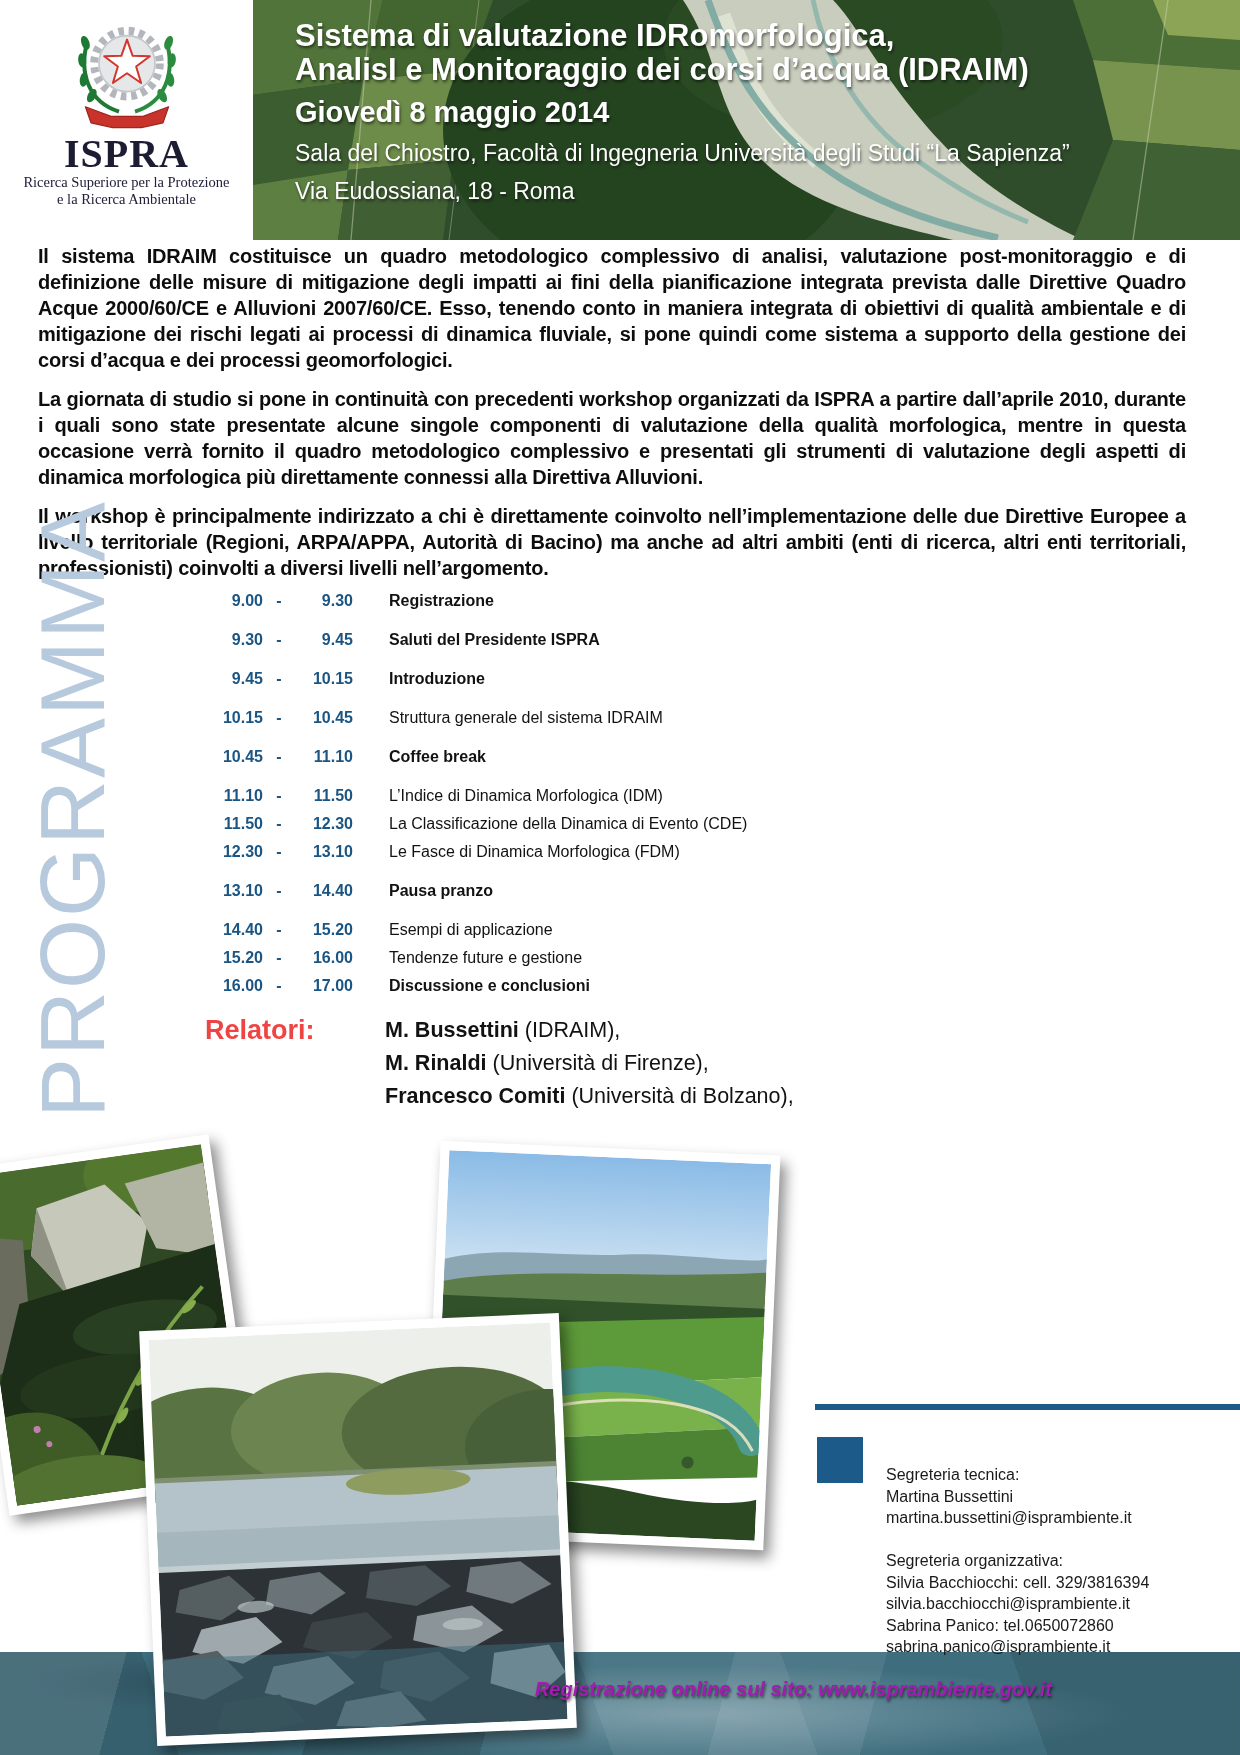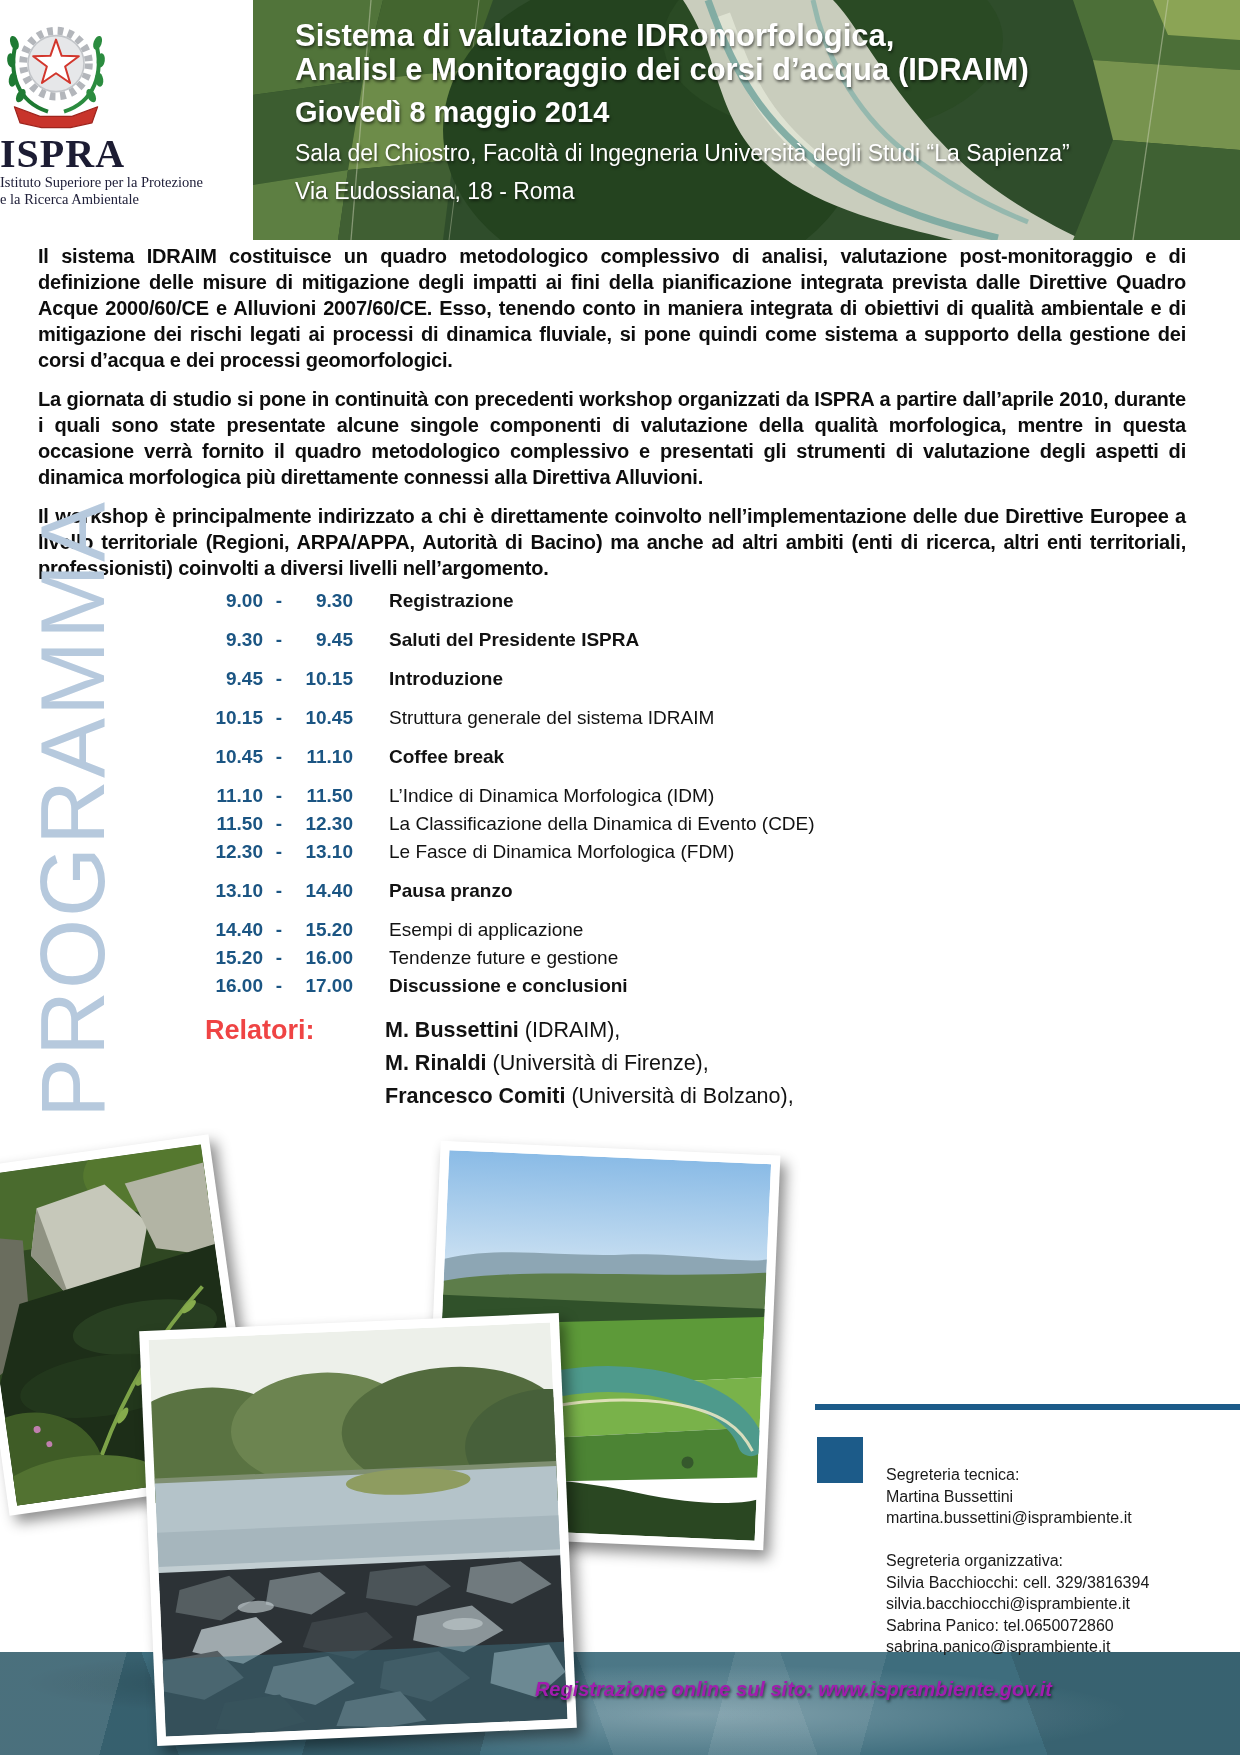--- a/index.html
+++ b/index.html
@@ -1,20 +1,20 @@
 <!DOCTYPE html>
 <html><head>
 <meta charset="utf-8">
 <style>
   html,body{margin:0;padding:0;background:#888;}
   .page{position:relative;width:1240px;height:1755px;background:#ffffff;overflow:hidden;
         font-family:"Liberation Sans",sans-serif;margin:0 auto;}
 
   
-  .logo-block{position:absolute;left:0;top:0;width:253px;height:240px;}
+  .logo-block{position:absolute;left:0;top:0;width:253px;height:240px;text-align:center;}
   .emblem{margin-top:14px;}
   .logo-name{font-family:"Liberation Serif",serif;font-weight:700;font-size:40px;letter-spacing:1px;
              color:#1c1c33;line-height:40px;margin-top:-4px;}
   .logo-sub{font-family:"Liberation Serif",serif;font-size:14.5px;color:#20203a;line-height:17px;}
   .header-photo{position:absolute;left:253px;top:0;width:987px;height:240px;overflow:hidden;}
   .header-photo svg{position:absolute;left:0;top:0;}
   .htext{position:absolute;left:42px;color:#ffffff;text-shadow:1px 2px 3px rgba(0,0,0,.55);white-space:nowrap;}
   .ht1{top:18px;font-size:31px;font-weight:700;}
   .ht2{top:52px;font-size:31px;font-weight:700;}
   .hdate{top:96px;font-size:29px;font-weight:700;}
@@ -23,21 +23,21 @@
 
   
   .intro{position:absolute;left:38px;top:243px;width:1164px;color:#0d0d0d;}
   .intro p{margin:0 16px 13px 0;font-size:20px;font-weight:700;line-height:26px;
            text-align:justify;letter-spacing:-0.2px;}
 
   
   .programma-label{position:absolute;left:22px;top:1118px;transform:rotate(-90deg);transform-origin:0 0;
            font-size:90px;font-weight:400;color:#b6c9dd;letter-spacing:2px;white-space:nowrap;}
   .schedule{position:absolute;left:205px;top:588px;width:860px;}
-  .sched-row{display:flex;align-items:baseline;font-size:19px;line-height:26px;margin-bottom:13px;}
+  .sched-row{display:flex;align-items:baseline;font-size:16px;line-height:26px;margin-bottom:13px;}
   .sched-row.tight{margin-bottom:2px;}
   .t-start{display:inline-block;width:58px;text-align:right;color:#1b5583;font-weight:700;}
   .t-dash{display:inline-block;width:32px;text-align:center;color:#1b5583;font-weight:700;}
   .t-end{display:inline-block;width:58px;text-align:right;color:#1b5583;font-weight:700;}
   .sched-label{margin-left:36px;color:#121212;font-weight:400;}
   .sched-label.bold{font-weight:700;}
   .relatori{position:absolute;left:205px;top:1014px;display:flex;}
   .relatori-label{width:180px;color:#ef4444;font-weight:700;font-size:27px;line-height:33px;}
   .speakers{font-size:21.5px;line-height:33px;color:#121212;}
   .sp-name{font-weight:700;}
@@ -89,21 +89,21 @@
       <path d="M10,60 C48,48 60,12 50,-26" fill="none" stroke="#2b8c3f" stroke-width="5"></path>
       <g fill="#2b8c3f">
         <ellipse cx="52" cy="-26" rx="5" ry="9" transform="rotate(20 52 -26)"></ellipse>
         <ellipse cx="56" cy="-4" rx="5" ry="9" transform="rotate(8 56 -4)"></ellipse>
         <ellipse cx="54" cy="20" rx="5" ry="9" transform="rotate(-8 54 20)"></ellipse>
         <ellipse cx="44" cy="40" rx="5" ry="9" transform="rotate(-28 44 40)"></ellipse>
       </g>
       <path d="M-52,54 L-20,66 L20,66 L52,54 L45,74 L18,80 L-18,80 L-45,74 Z" fill="#c8342b" stroke="#9e241d" stroke-width="1.5" stroke-linejoin="round"></path>
     </svg>
     <div class="logo-name">ISPRA</div>
-    <div class="logo-sub">Istituto Superiore per la Protezione</div>
+    <div class="logo-sub">Ricerca Superiore per la Protezione</div>
     <div class="logo-sub">e la Ricerca Ambientale</div>
   </div>
 
   <div class="header-photo">
     <svg width="987" height="240" viewBox="0 0 987 240" preserveAspectRatio="none">
       <rect width="987" height="240" fill="#2f4d2b"></rect>
       <polygon points="0,0 130,0 110,80 0,95" fill="#51743a"></polygon>
       <polygon points="0,95 110,80 95,170 0,185" fill="#3c5d30"></polygon>
       <polygon points="0,185 95,170 85,240 0,240" fill="#5d7f42"></polygon>
       <polygon points="130,0 240,0 215,70 110,80" fill="#43652f"></polygon>

